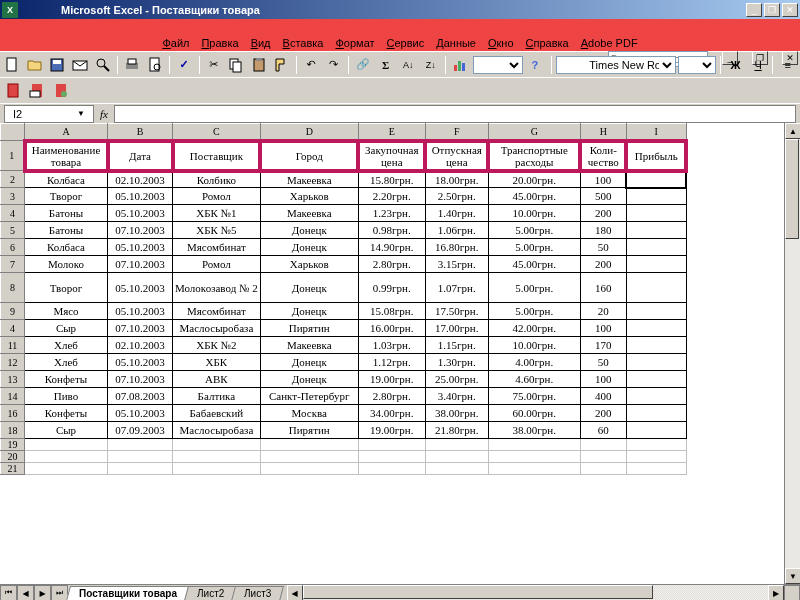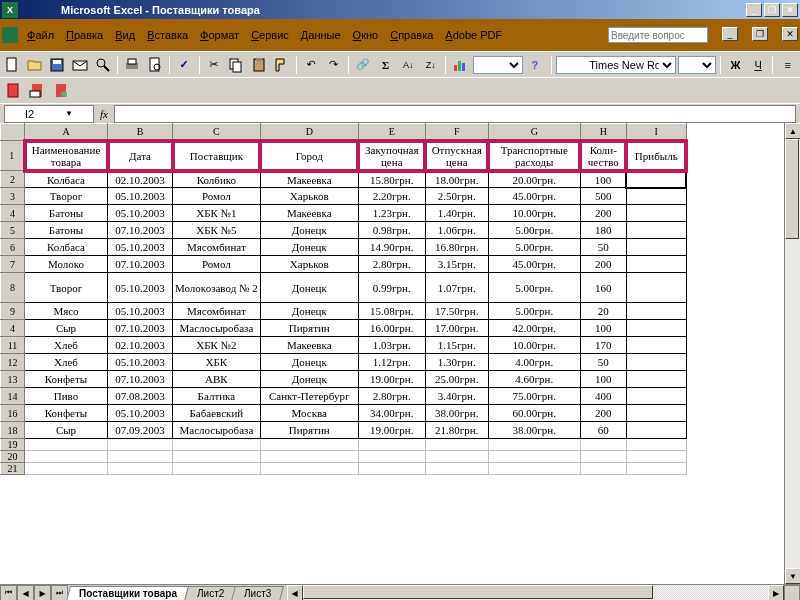--- a/index.html
+++ b/index.html
@@ -2,32 +2,32 @@
 <html><head>
 <meta charset="utf-8">
 <style>
 * { box-sizing: border-box; margin: 0; padding: 0; }
 body { font-family: Tahoma, sans-serif; font-size: 11px; background: #d4d0c8; width: 800px; height: 600px; overflow: hidden; }
 .titlebar { background: linear-gradient(to right, #0a246a, #a6caf0); color: #fff; height: 19px; display: flex; align-items: center; padding: 0 2px; }
 .titlebar .app-icon { width: 16px; height: 16px; background: #217346; margin-right: 3px; display: flex; align-items: center; justify-content: center; font-size: 9px; color: #fff; font-weight: bold; }
 .titlebar .title { flex: 1; font-weight: bold; font-size: 11px; margin-left: 40px; }
 .titlebar .win-btns { display: flex; gap: 2px; }
 .win-btn { width: 16px; height: 14px; background: #d4d0c8; border: 1px solid #fff; border-right-color: #404040; border-bottom-color: #404040; display: flex; align-items: center; justify-content: center; font-size: 9px; cursor: pointer; }
-.menubar { background: #a16207; height: 20px; display: flex; align-items: center; padding: 16px 2px; }
+.menubar { background: #ef4444; height: 20px; display: flex; align-items: center; padding: 16px 2px; flex-direction: column; }
 .menubar .app-icon-small { width: 16px; height: 16px; background: #217346; margin-right: 3px; }
 .menu-item { padding: 2px 6px; cursor: pointer; }
 .menu-item u { text-decoration: underline; }
 .menubar .help-box { margin-left: auto; display: flex; align-items: flex-start; gap: 14px; }
 .help-input { width: 100px; height: 16px; font-size: 10px; border: 1px solid #7f9db9; background: #fff; padding: 0 2px; color: #888; }
 .toolbar { background: #d4d0c8; height: 26px; display: flex; align-items: center; padding: 0 2px; border-top: 1px solid #fff; gap: 2px; }
 .tb-btn { width: 22px; height: 22px; display: flex; align-items: center; justify-content: center; cursor: pointer; border: 1px solid transparent; }
 .tb-sep { width: 1px; height: 18px; background: #808080; margin: 0 2px; border-right: 1px solid #fff; }
 .tb-combo { height: 18px; font-size: 11px; border: 1px solid #7f9db9; background: #fff; padding-left: 28px; }
 .namebox-row { background: #d4d0c8; height: 20px; display: flex; align-items: center; border-top: 1px solid #fff; }
-.namebox { width: 90px; height: 18px; background: #fff; border: 1px solid #808080; display: flex; align-items: center; padding: 0 20px; font-size: 11px; margin-left: 4px; }
+.namebox { width: 90px; height: 18px; background: #fff; border: 1px solid #808080; display: flex; align-items: center; padding: 0 8px; font-size: 11px; margin-left: 4px; }
 .namebox .dd { margin-left: auto; font-size: 8px; }
 .fx-label { width: 20px; text-align: center; font-style: italic; font-family: 'Times New Roman'; }
 .formula-bar { flex: 1; height: 18px; background: #fff; border: 1px solid #808080; margin-right: 4px; }
 .grid-area { background: #fff; height: 478px; overflow: hidden; position: relative; display: flex; flex-direction: column; }
 .grid-scroll { flex: 1; overflow: hidden; display: flex; }
 table.grid { border-collapse: collapse; font-family: 'Times New Roman', serif; font-size: 11px; table-layout: fixed; }
 .corner { width: 24px; height: 17px; background: #d4d0c8; border: 1px solid #808080; border-top: 1px solid #fff; border-left: 1px solid #fff; }
 .colhead { background: #d4d0c8; border: 1px solid #808080; border-top: 1px solid #fff; height: 17px; text-align: center; font-family: Tahoma; font-size: 10px; font-weight: normal; }
 .rowhead { background: #d4d0c8; border: 1px solid #808080; border-left: 1px solid #fff; width: 24px; text-align: center; font-family: Tahoma; font-size: 10px; }
 td.cell { border: 1px solid #000; text-align: center; padding: 1px 2px; height: 17px; overflow: hidden; white-space: nowrap; }

